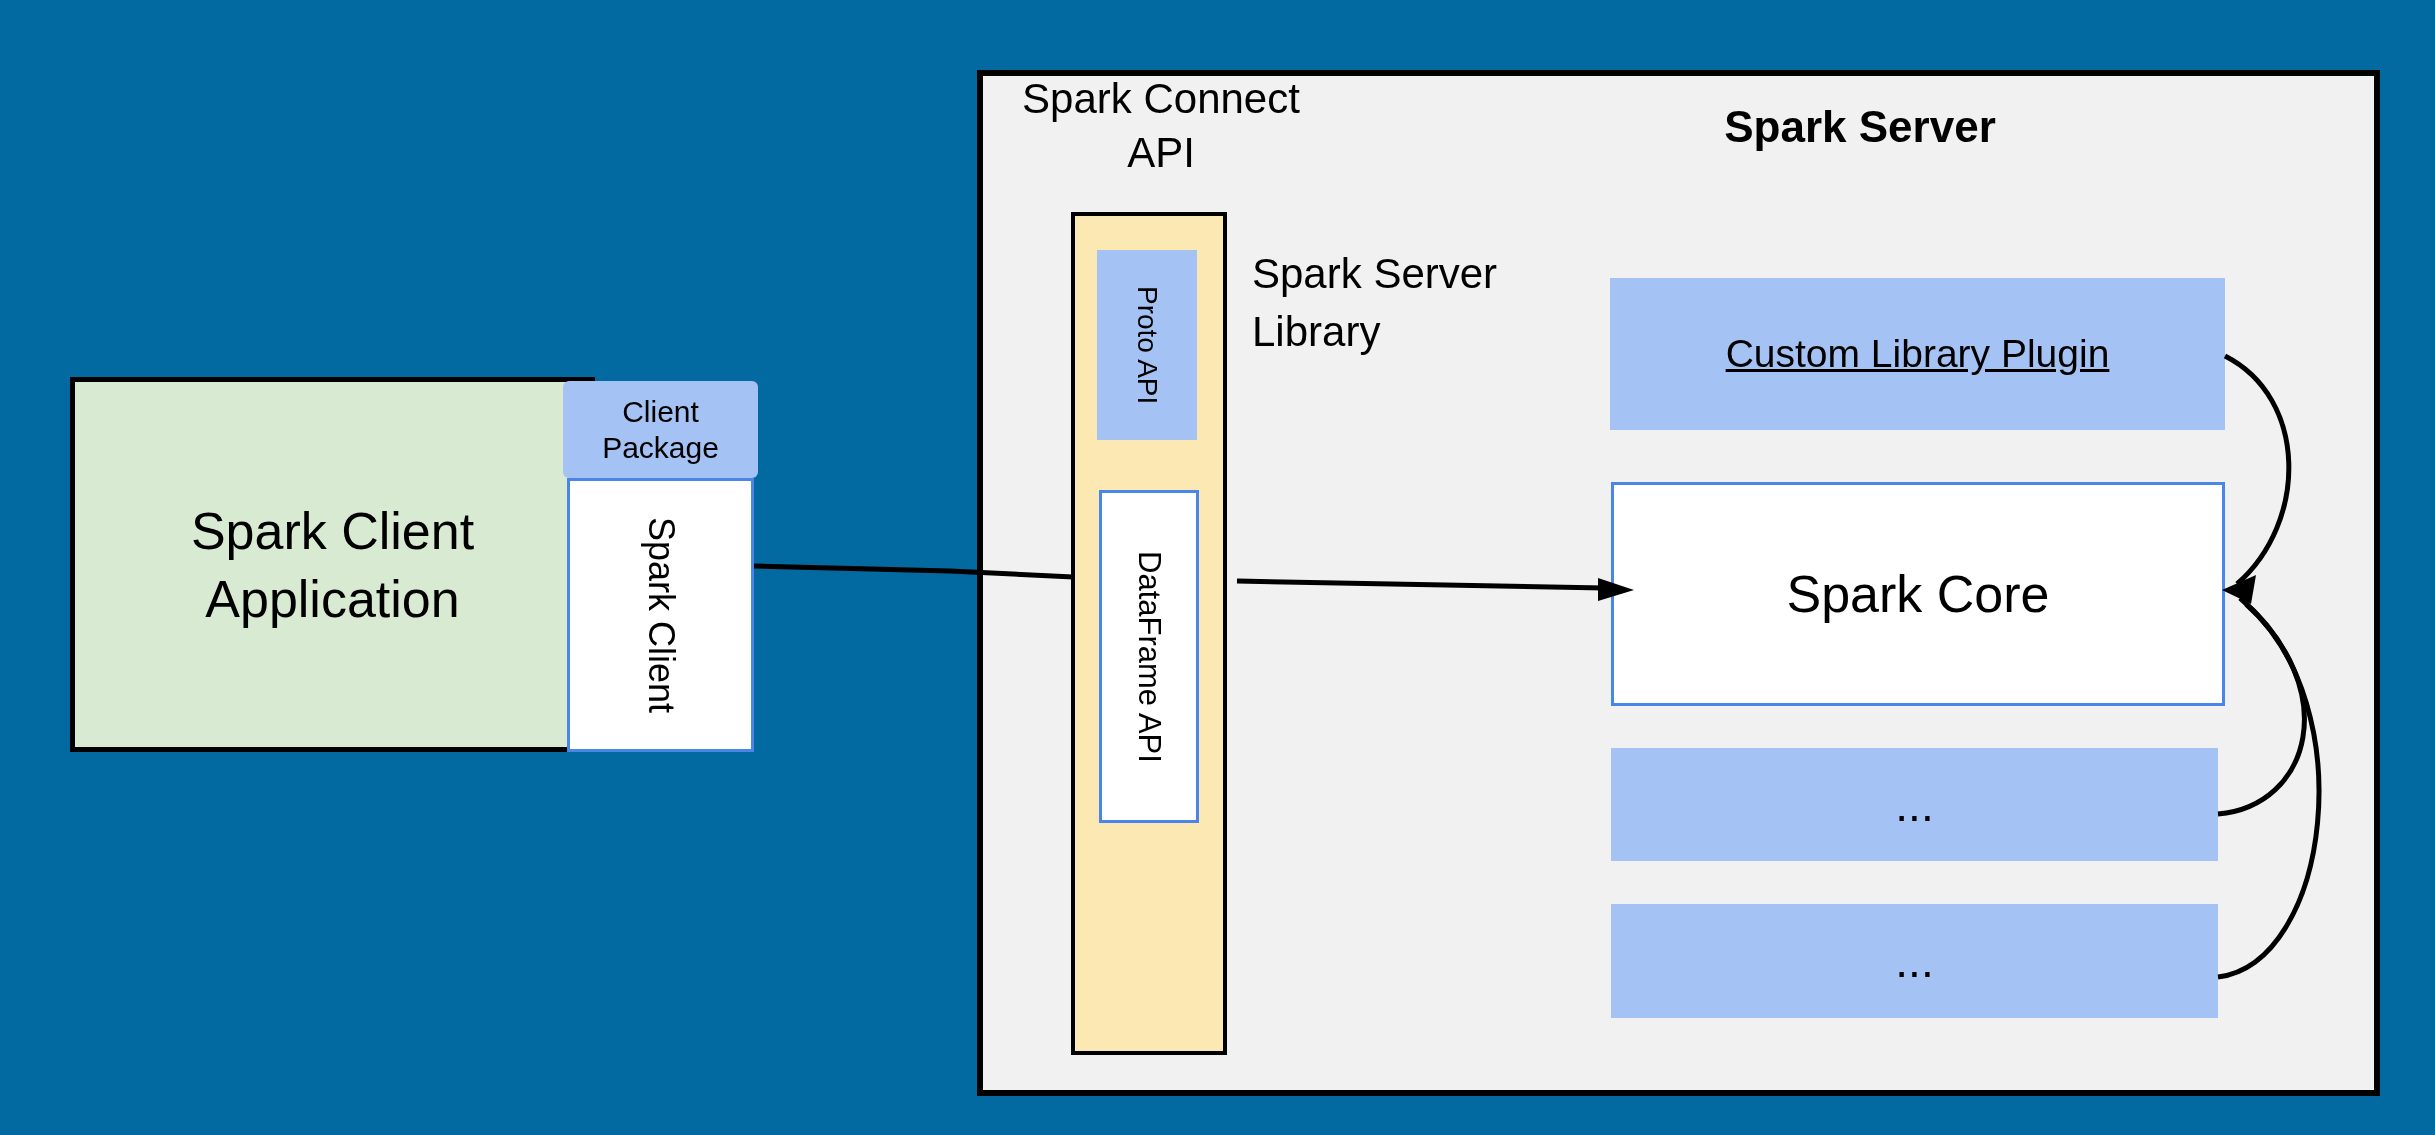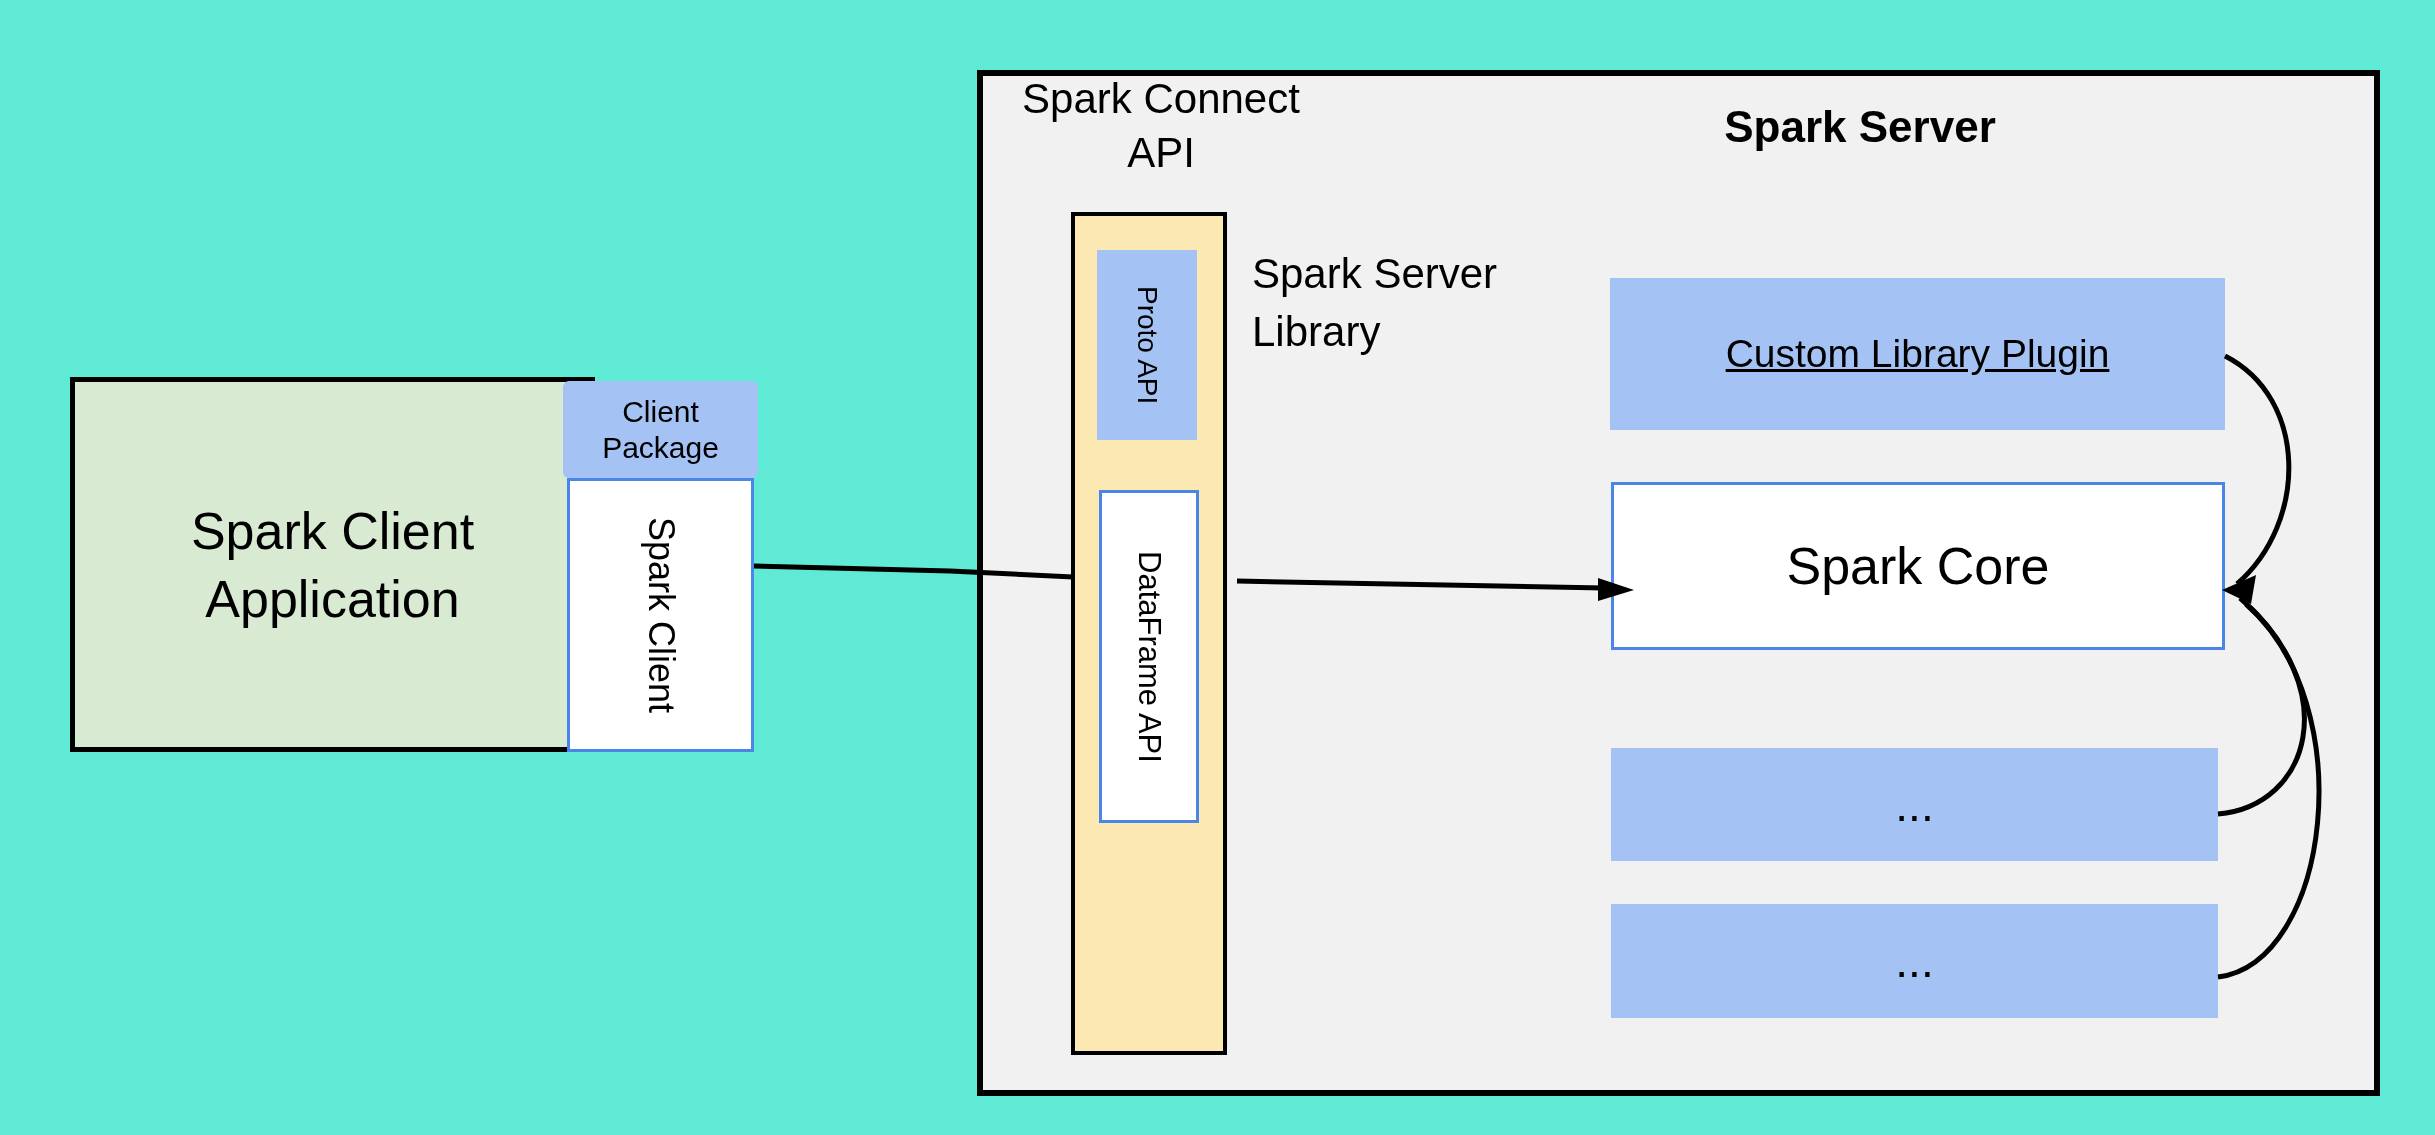--- a/index.html
+++ b/index.html
@@ -4,21 +4,21 @@
 <style>
   html, body {
     margin: 0;
     padding: 0;
     background: #ffffff;
   }
   #canvas {
     position: relative;
     width: 2435px;
     height: 1135px;
-    background: #5eead4;
+    background: #0369a1;
     font-family: "Liberation Sans", "DejaVu Sans", sans-serif;
     color: #000000;
     overflow: hidden;
   }
   .box { position: absolute; box-sizing: border-box; }
   .flexc {
     display: flex;
     align-items: center;
     justify-content: center;
     text-align: center;
@@ -93,21 +93,21 @@
   .spark-client-box .vtext { font-size: 36px; }
 
   
   .plugin-box {
     left: 1610px; top: 278px; width: 615px; height: 152px;
     background: #a4c2f4;
   }
   .plugin-box .lbl { font-size: 39px; text-decoration: underline; }
 
   .spark-core-box {
-    left: 1611px; top: 482px; width: 614px; height: 168px;
+    left: 1611px; top: 482px; width: 614px; height: 224px;
     background: #ffffff;
     border: 3px solid #4a86e8;
   }
   .spark-core-box .lbl { font-size: 52px; }
 
   .module-box-1 {
     left: 1611px; top: 748px; width: 607px; height: 113px;
     background: #a4c2f4;
   }
   .module-box-2 {

